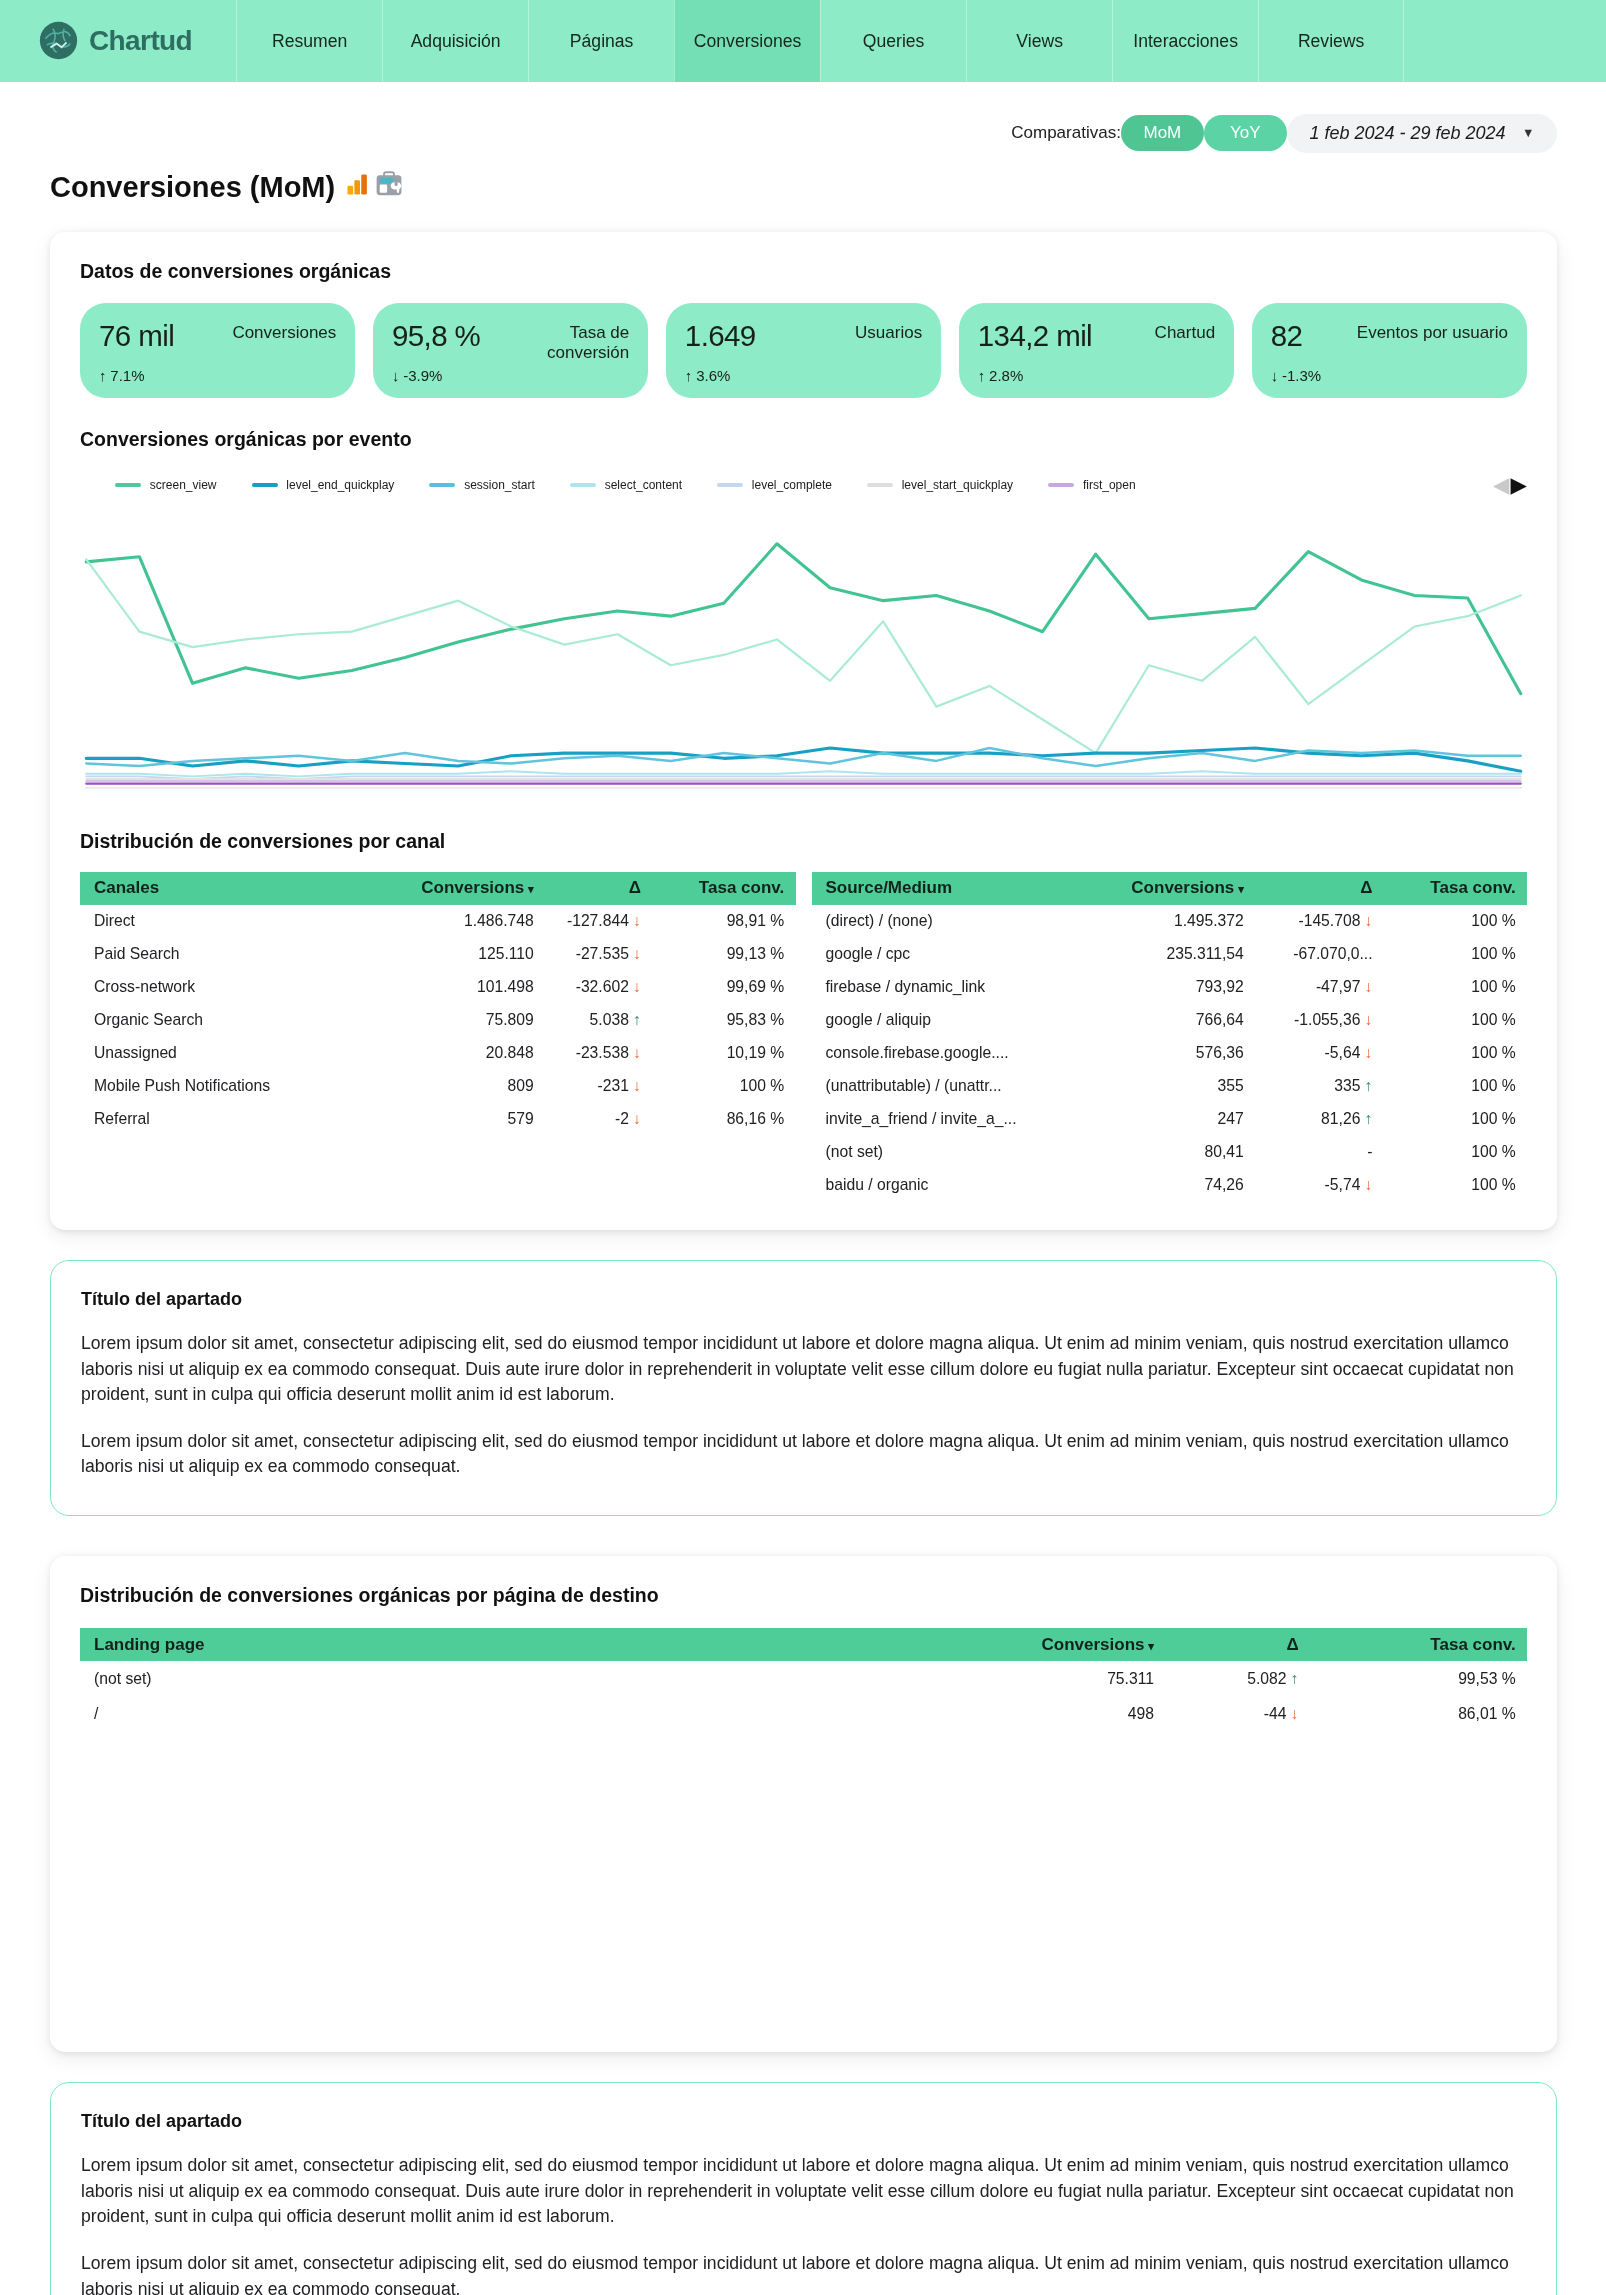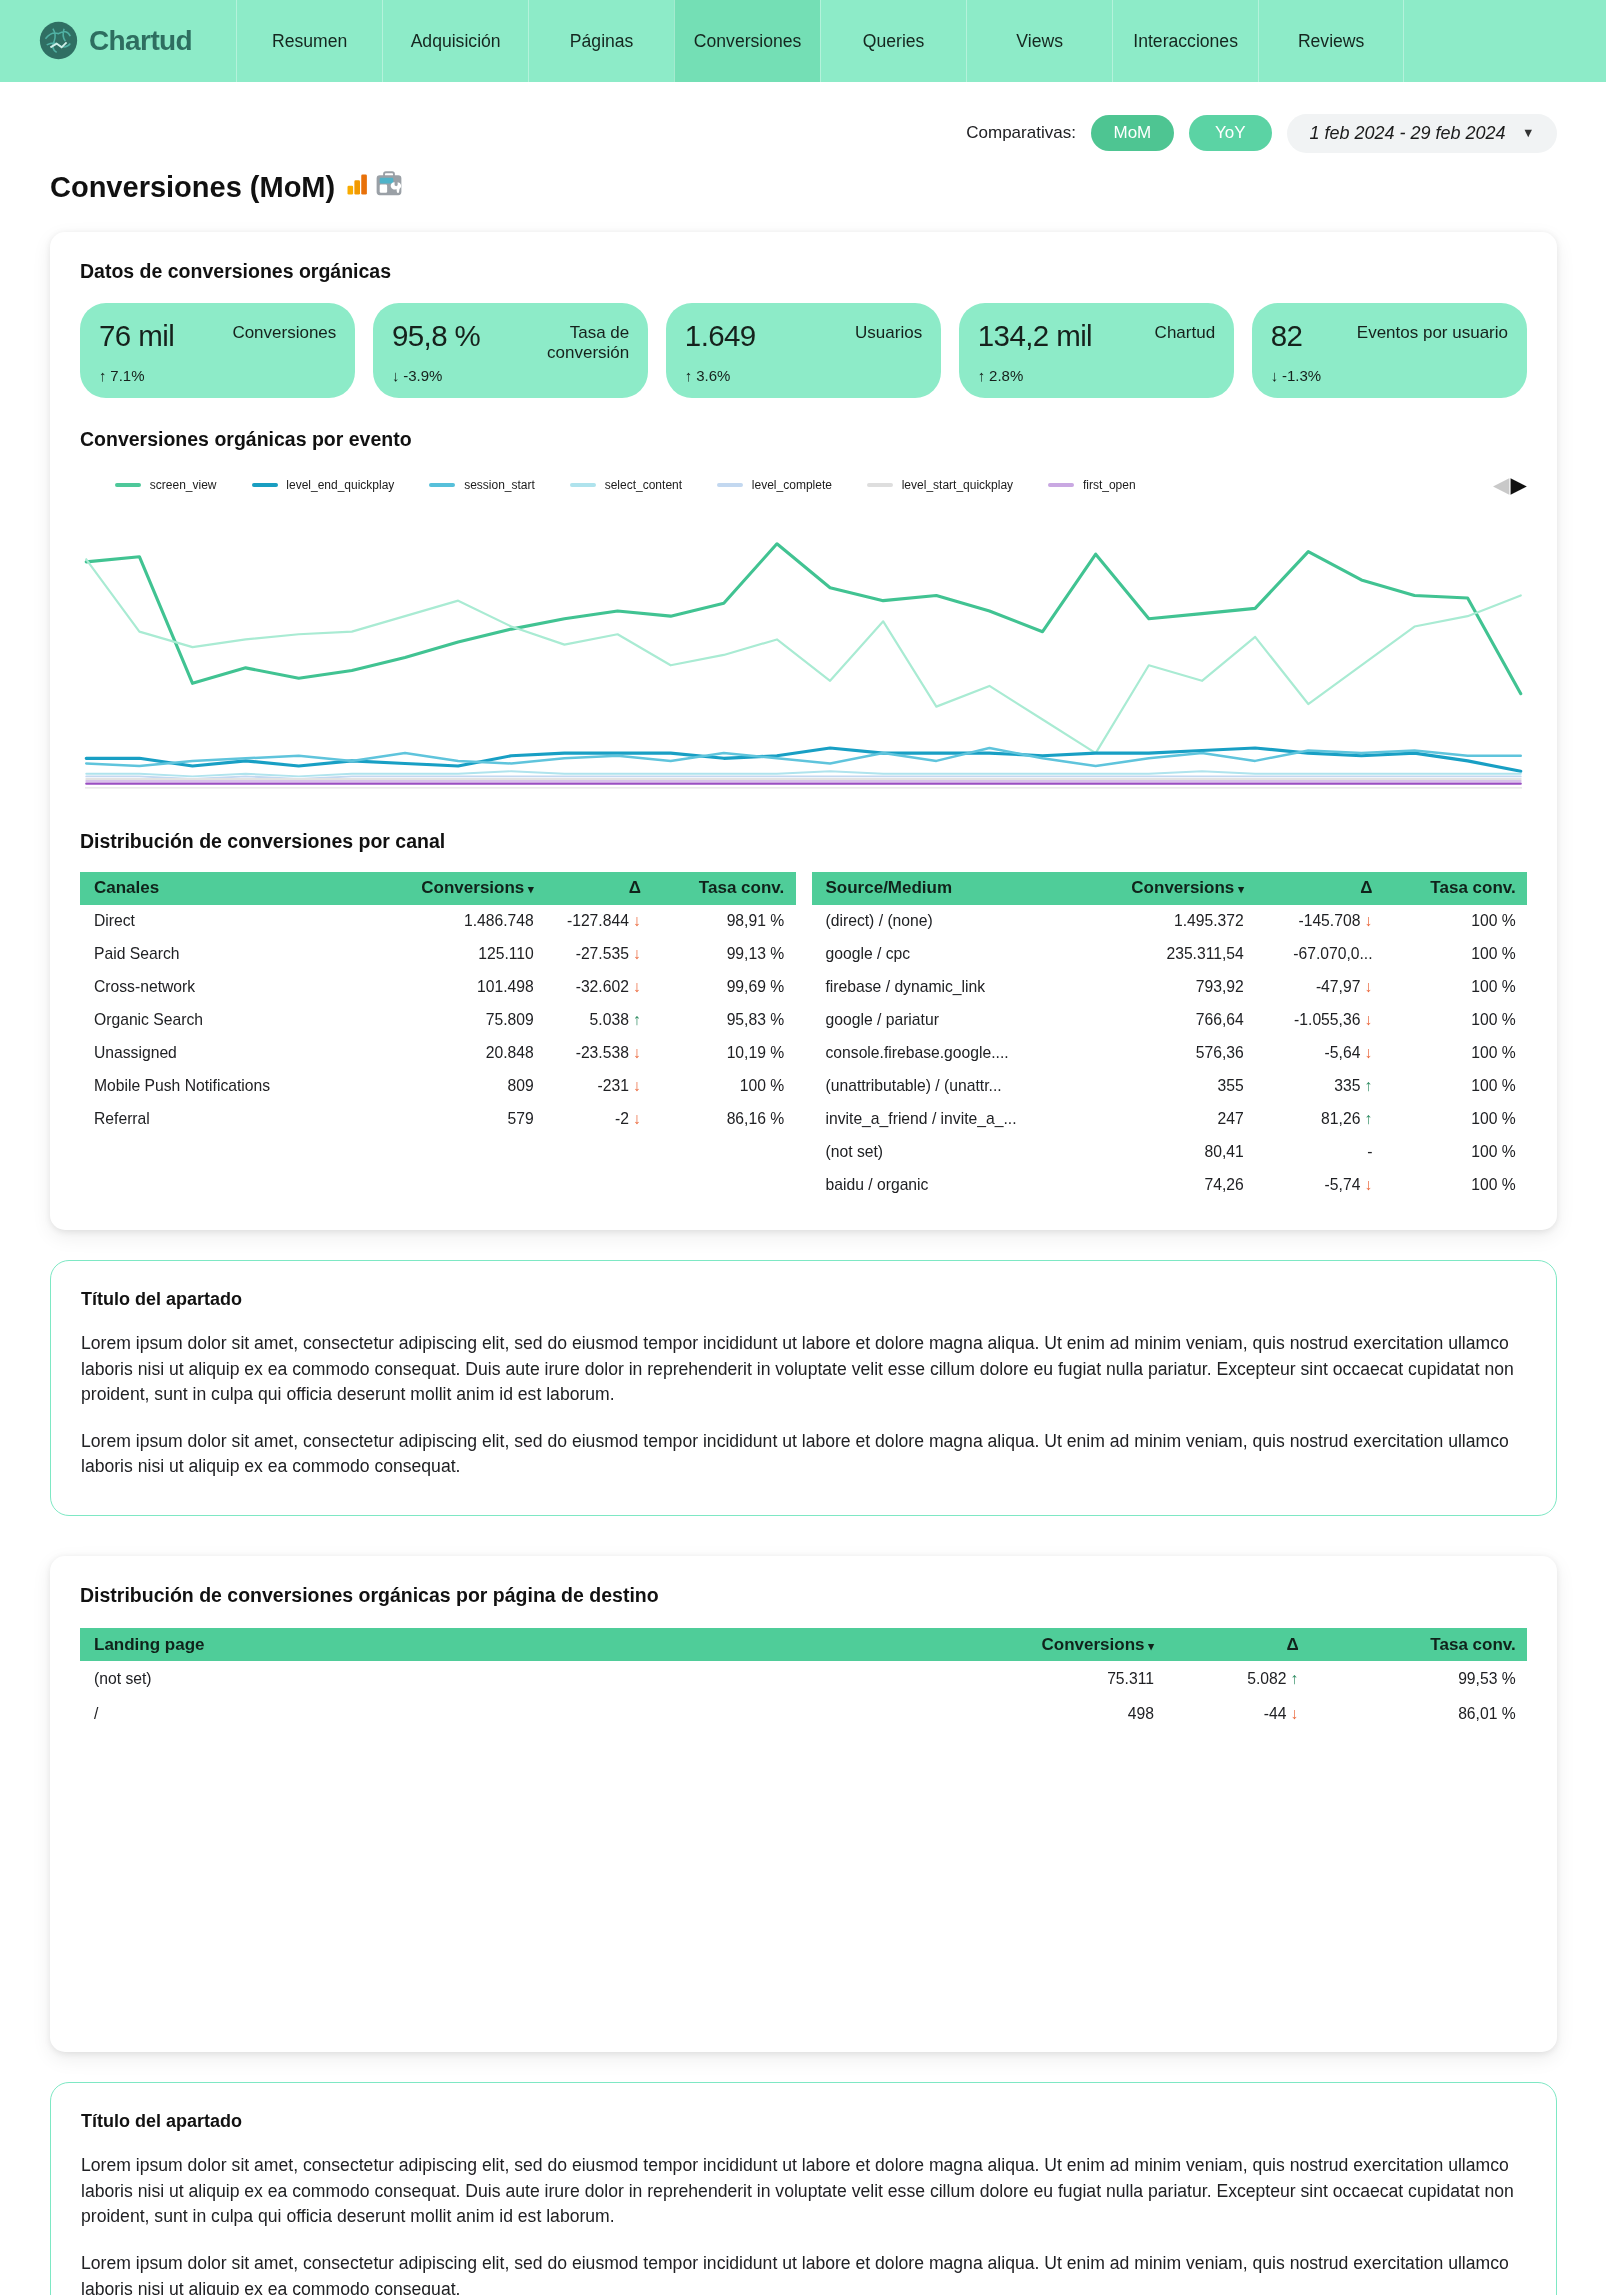--- a/index.html
+++ b/index.html
@@ -17,21 +17,21 @@
   .tabs { display:flex; align-items:stretch; }
   .tab {
     width:146px; display:flex; align-items:center; justify-content:center;
     font-size:17.6px; color:#15261F; cursor:pointer; border-left:0.6px solid rgba(255,255,255,.35);
   }
   .tab:last-child { border-right:0.6px solid rgba(255,255,255,.35); }
   .tab.active { background:#74DFB5; }
   
   .content { padding: 0 50px; }
   .toolbar {
-    display:flex; justify-content:flex-end; align-items:center; gap:15px; margin-top:31px; height:40px;
+    display:flex; justify-content:flex-end; align-items:center; margin-top:31px; height:40px;
   }
   .toolbar-label { font-size:17px; color:#202124; }
   .pill-btn {
     min-width:83px; height:36px; border-radius:19px; border:none; color:#fff;
     font-size:17px; font-family:inherit; display:flex; align-items:center; justify-content:center; cursor:pointer;
   }
   .pill-btn.mom { background:#4EC592; }
   .pill-btn.yoy { background:#5BD3A4; }
   .date-pill {
     height:39px; background:#F1F3F4; border-radius:20px; display:flex; align-items:center;
@@ -343,21 +343,21 @@
               <td><span>-67.070,0...</span></td>
               <td>100 %</td>
             </tr>
             <tr>
               <td>firebase / dynamic_link</td>
               <td>793,92</td>
               <td><span>-47,97</span> <span class="arr-down">↓</span></td>
               <td>100 %</td>
             </tr>
             <tr>
-              <td>google / pariatur</td>
+              <td>google / aliquip</td>
               <td>766,64</td>
               <td><span>-1.055,36</span> <span class="arr-down">↓</span></td>
               <td>100 %</td>
             </tr>
             <tr>
               <td>console.firebase.google....</td>
               <td>576,36</td>
               <td><span>-5,64</span> <span class="arr-down">↓</span></td>
               <td>100 %</td>
             </tr>

